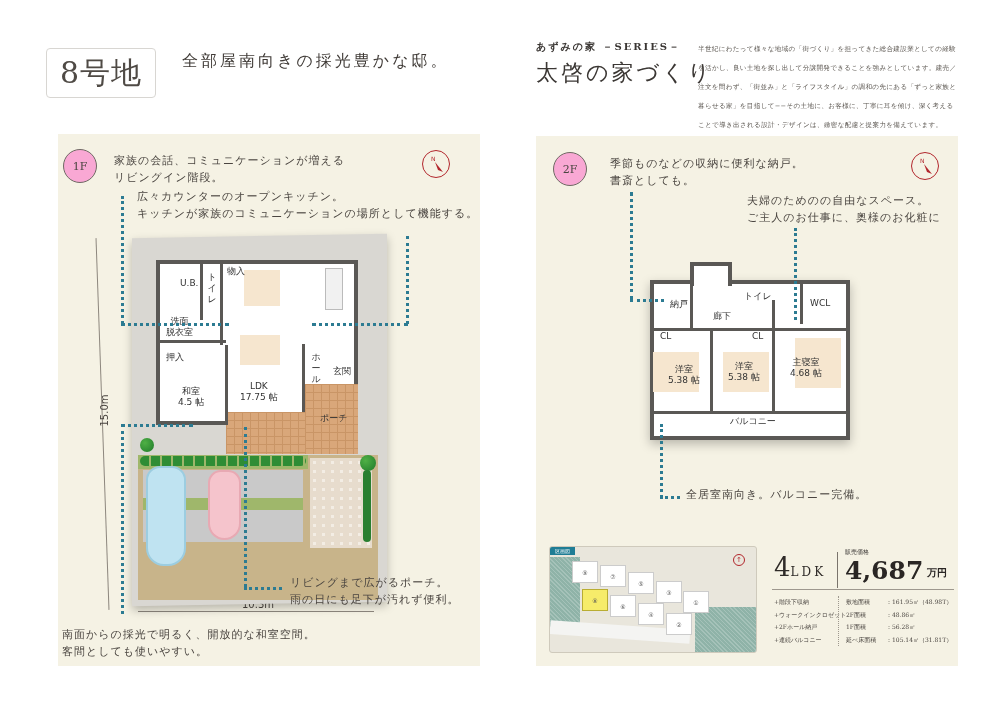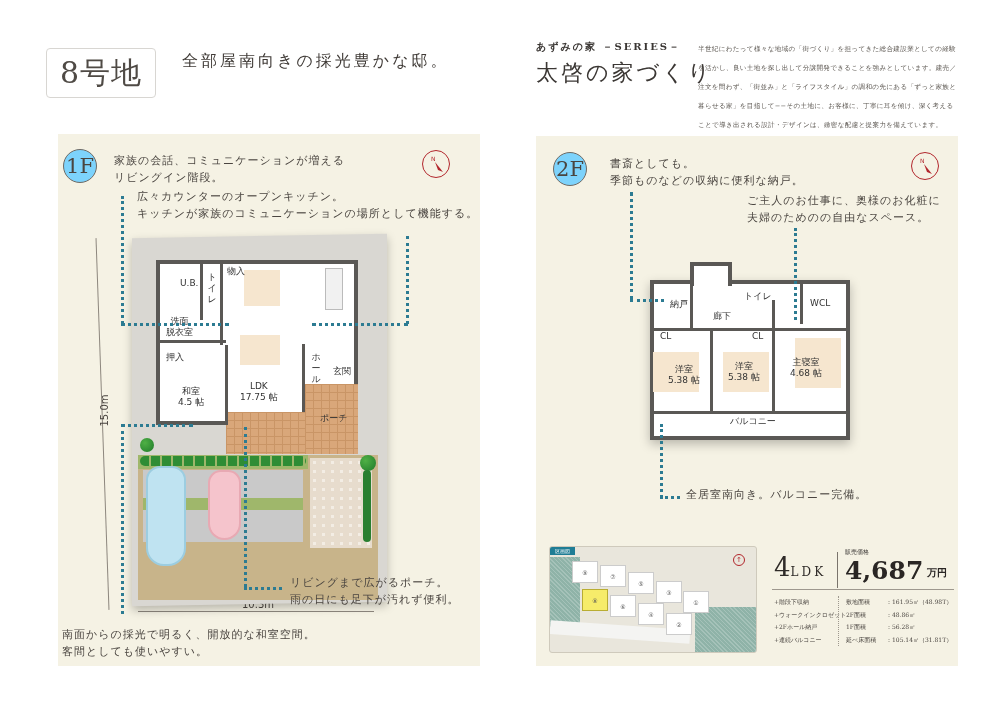--- a/index.html
+++ b/index.html
@@ -17,21 +17,21 @@
   .series { left: 536px; top: 40px; font-size: 10px; font-weight: bold; letter-spacing: 2px; color: #3b3734; }
   .brand-title { left: 536px; top: 58px; font-size: 22px; letter-spacing: 3px; color: #3b3734; }
   .intro { left: 698px; top: 40px; width: 260px; font-size: 6.6px; line-height: 19px; color: #5b5650; letter-spacing: 0.3px; }
 
   
   .panel { background: #f5f2e4; }
   .panel-1f { left: 58px; top: 134px; width: 422px; height: 532px; }
   .panel-2f { left: 536px; top: 136px; width: 422px; height: 530px; }
 
   .floor-badge { width: 34px; height: 34px; border: 1px solid #6f6a64; border-radius: 50%;
-    display: flex; align-items: center; justify-content: center; font-size: 21px; color: #4a4540; background: #7dd3fc; }
+    display: flex; align-items: center; justify-content: center; font-size: 11px; color: #4a4540; background: #f9a8d4; }
   .note { font-size: 11px; line-height: 17px; letter-spacing: 1px; color: #4a4540; white-space: nowrap; }
 
   .compass { width: 28px; height: 28px; border: 1.5px solid #b2262c; border-radius: 50%; }
 
   .dotv { border-left: 3px dotted #2c7b92; width: 0; }
   .doth { border-top: 3px dotted #2c7b92; height: 0; }
 
   .dimline-v { border-left: 1px solid #8d877e; }
   .dimline-h { border-top: 1px solid #8d877e; }
   .dimlabel { font-size: 10px; color: #4a4540; }
@@ -174,26 +174,26 @@
 </div>
 <div class="abs note" style="left:62px;top:626px;">
   <div>南面からの採光で明るく、開放的な和室空間。</div>
   <div>客間としても使いやすい。</div>
 </div>
 
 <div class="abs panel panel-2f"></div>
 
 <div class="abs floor-badge serif" style="left:553px;top:152px;">2F</div>
 <div class="abs note" style="left:610px;top:155px;">
+  <div>季節ものなどの収納に便利な納戸。</div>
   <div>書斎としても。</div>
-  <div>季節ものなどの収納に便利な納戸。</div>
 </div>
 <div class="abs note" style="left:747px;top:192px;">
+  <div>夫婦のためのの自由なスペース。</div>
   <div>ご主人のお仕事に、奥様のお化粧に</div>
-  <div>夫婦のためのの自由なスペース。</div>
 </div>
 <div class="abs compass" style="left:911px;top:152px;">
   <svg width="26" height="26" viewBox="0 0 26 26">
       <text x="8" y="10" font-size="6" fill="#b2262c" font-family="DejaVu Sans, sans-serif">N</text>
       <polygon points="12,11 20,21 15,19" fill="#b2262c"></polygon>
     </svg>
 </div>
 
 <div class="abs plan2" style="left:650px;top:280px;width:200px;height:160px;"></div>
 <div class="abs" style="left:690px;top:262px;width:42px;height:24px;background:#fff;border:4px solid #5a5855;border-bottom:none;"></div>

